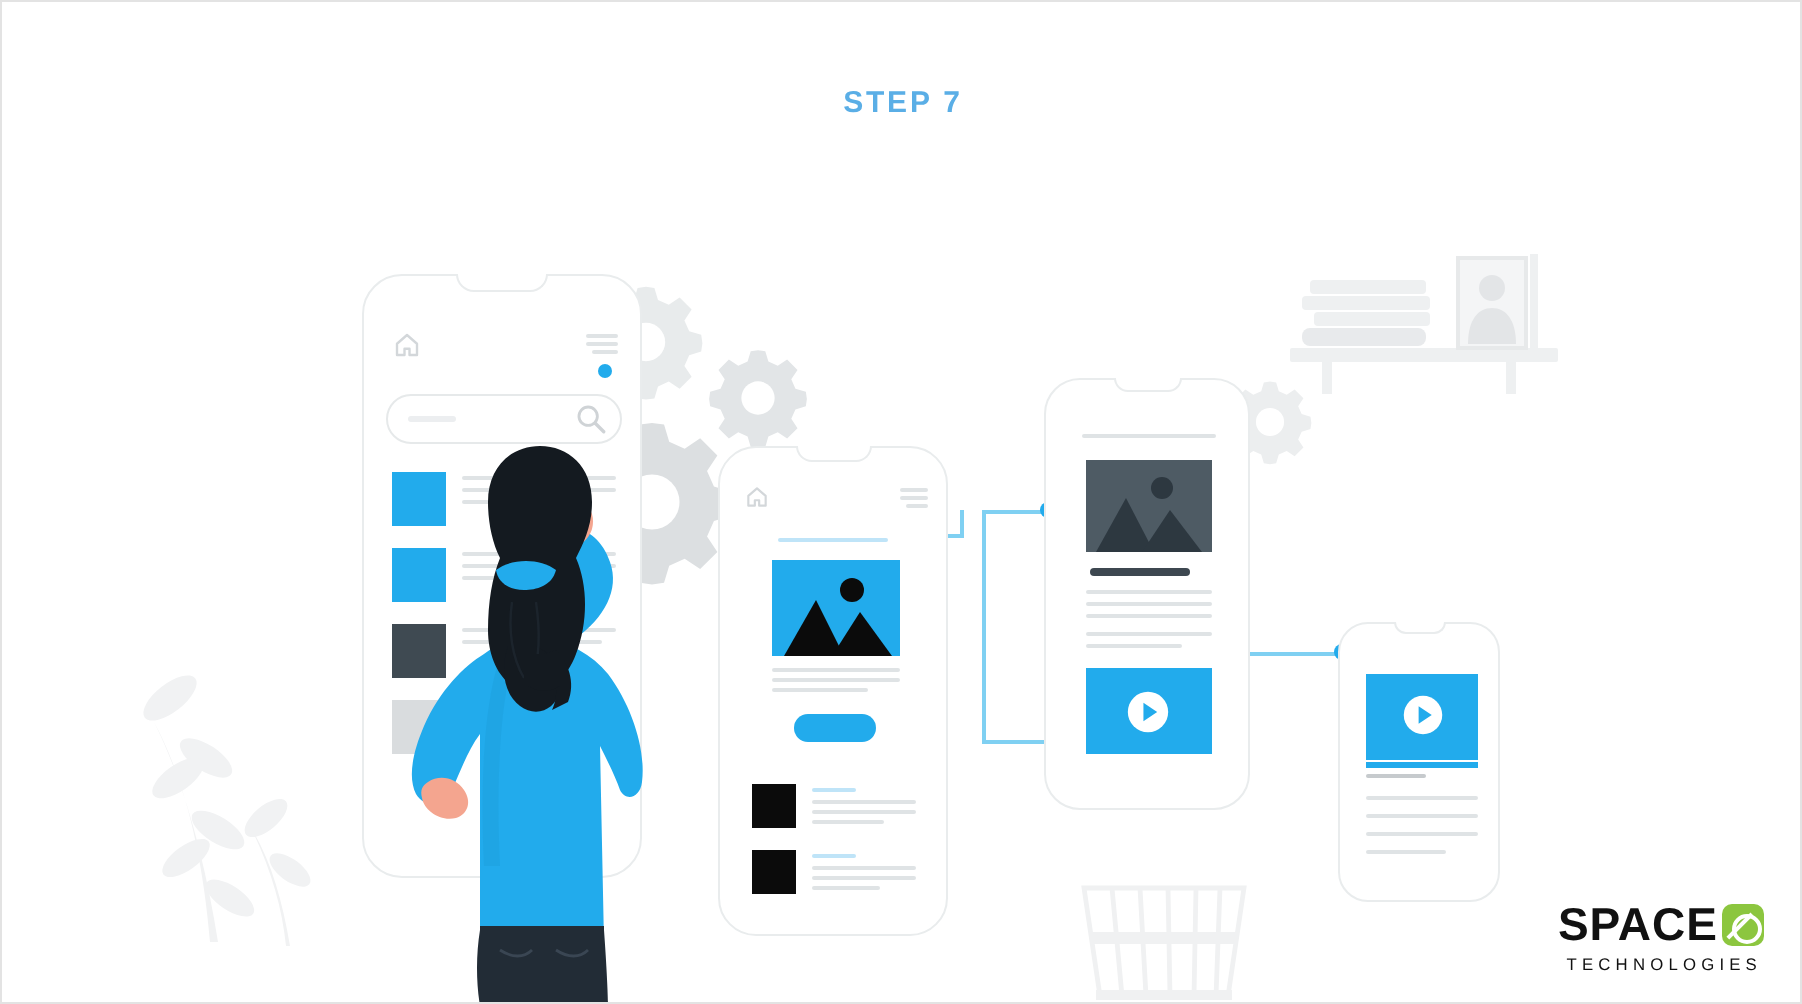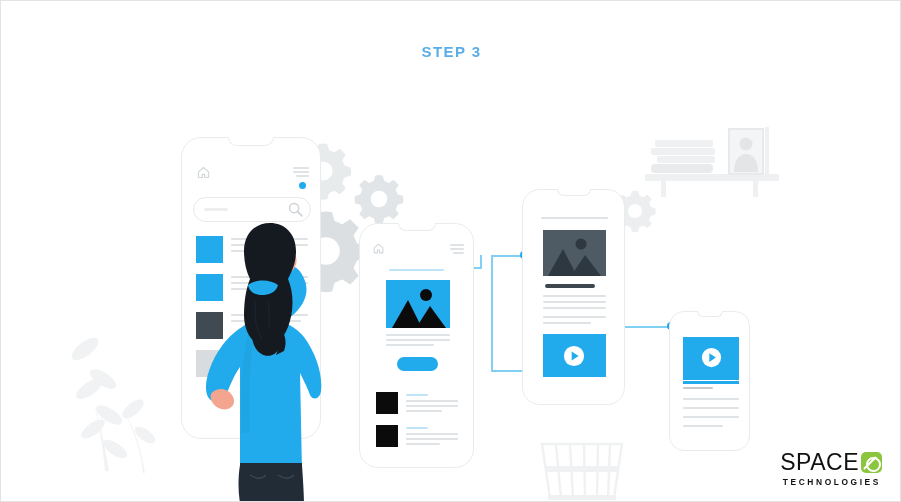--- a/index.html
+++ b/index.html
@@ -60,39 +60,39 @@
 
   .dot {
     position: absolute; width: 8px; height: 8px;
     background: #22abec; border-radius: 50%;
   }
   .conn { position: absolute; background: #7fd0f2; }
 
   
   .logo { position: absolute; right: 18px; bottom: 14px; text-align: right; }
   .logo-main {
-    font-size: 23px; font-weight: normal; letter-spacing: 0.5px;
+    font-size: 23px; font-weight: bold; letter-spacing: 0.5px;
     color: #111; line-height: 1; display: flex; align-items: center;
   }
   .logo-o {
     display: inline-block; width: 21px; height: 21px;
     background: #8cc63f; border-radius: 5px;
     margin-left: 2px; position: relative;
   }
   .logo-o::before {
     content: ""; position: absolute; left: 5px; top: 5px;
     width: 11px; height: 11px; border: 2.2px solid #fff; border-radius: 50%;
   }
   .logo-o::after {
     content: ""; position: absolute; left: 3px; top: 16px;
     width: 17px; height: 2.2px; background: #fff;
     transform: rotate(-45deg); transform-origin: left center;
   }
   .logo-sub {
-    font-size: 8.4px; font-weight: bold; letter-spacing: 2.6px;
+    font-size: 8.4px; font-weight: normal; letter-spacing: 2.6px;
     color: #111; margin-top: 3px; margin-right: 1px;
   }
 </style>
 </head>
 <body>
 
 <div id="slide">
 
   <svg class="plant" viewBox="0 0 96 190">
     <g fill="#f1f2f3">
@@ -310,21 +310,21 @@
     <path d="M88 104 C94 114 96 124 92 132 L100 128 C104 118 100 108 94 102 Z" fill="#141a20"></path>
 
     <path d="M64 62 C72 56 86 56 94 62 C92 70 84 72 78 72 C70 72 65 68 64 62 Z" fill="#22abec"></path>
 
     <path d="M72 78 C70 92 72 106 78 116" stroke="#222c36" stroke-width="1.2" fill="none" opacity="0.6"></path>
     <path d="M84 78 C86 92 86 106 82 116" stroke="#222c36" stroke-width="1.2" fill="none" opacity="0.6"></path>
 
     <path d="M78 118 C84 124 92 124 98 118 L98 104 L78 104 Z" fill="#141a20"></path>
   </svg>
 
-  <div class="step-label">STEP 3</div>
+  <div class="step-label">STEP 7</div>
 
   <div class="logo">
     <div class="logo-main">
       <span>SPACE</span>
       <span class="logo-o"></span>
     </div>
     <div class="logo-sub">TECHNOLOGIES</div>
   </div>
 
 </div>

